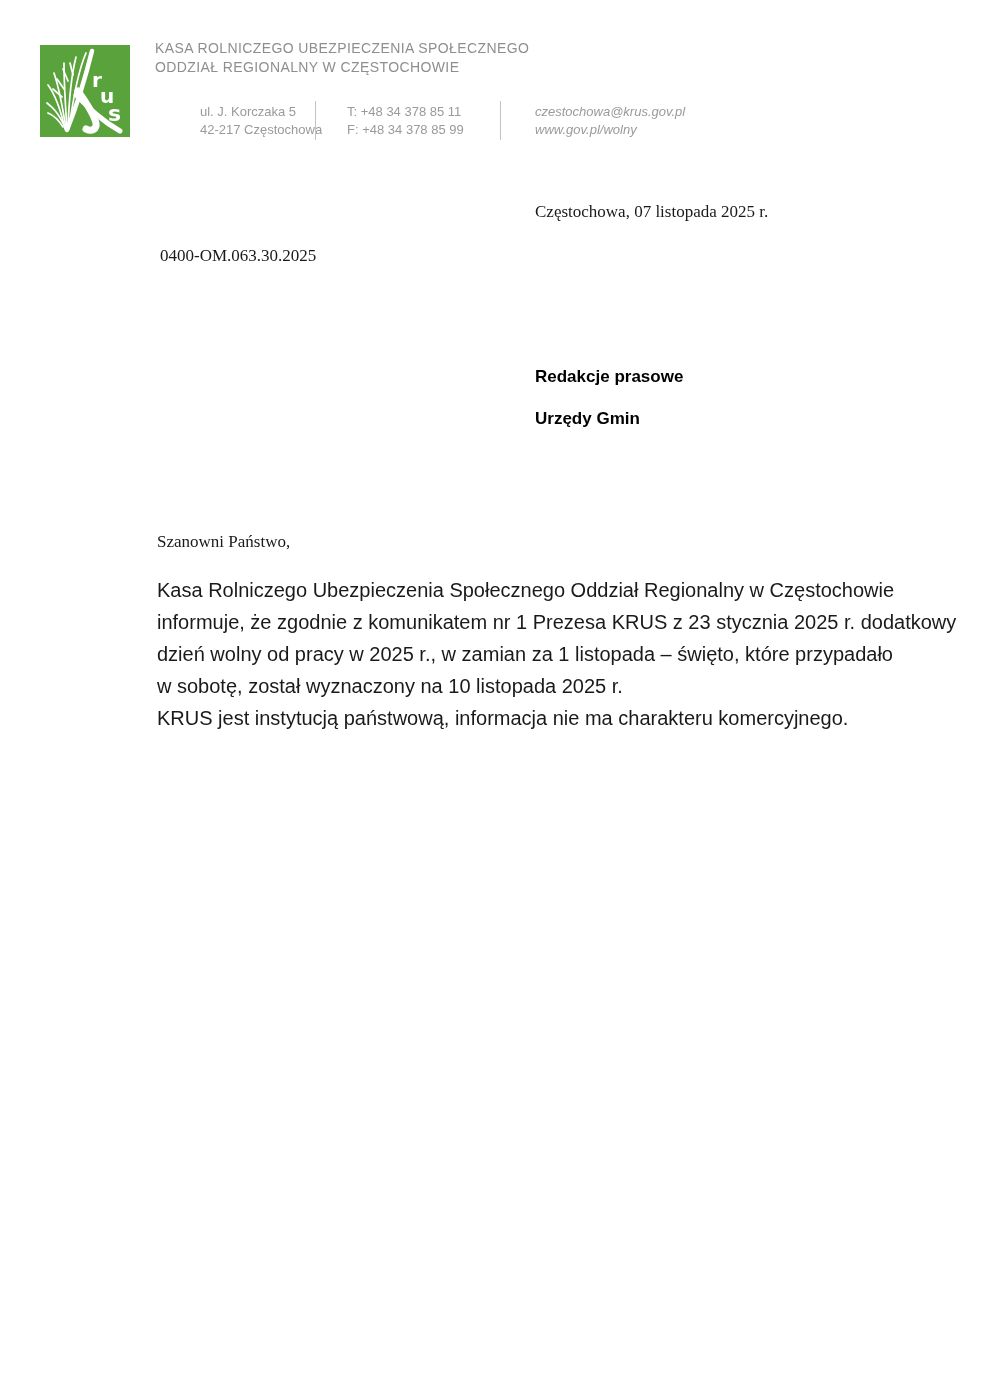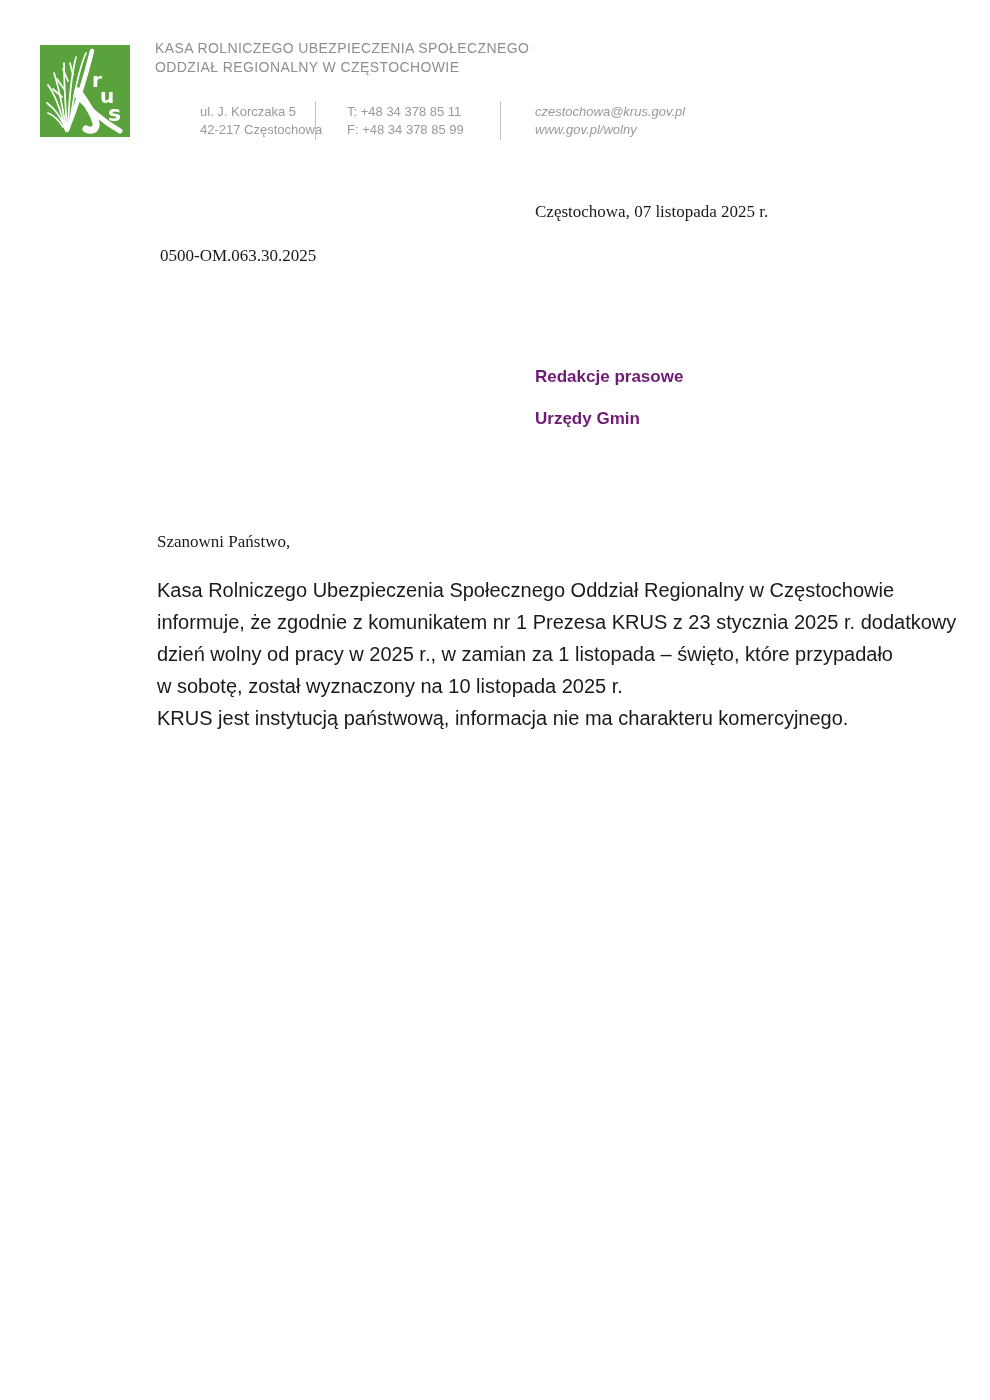--- a/index.html
+++ b/index.html
@@ -62,21 +62,21 @@
     left: 160px; top: 243px;
     line-height: 26px;
     white-space: nowrap;
   }
   .recipients {
     position: absolute;
     left: 535px; top: 366px;
   }
   .recipient-line {
     font-weight: 700;
-    color: #701a75;
+    color: #000000;
     font-size: 17px;
     line-height: 22px;
     margin-bottom: 20px;
     white-space: nowrap;
   }
   .salutation {
     position: absolute;
     left: 157px; top: 529px;
     line-height: 26px;
     white-space: nowrap;
@@ -154,21 +154,21 @@
     </div>
     <div class="v-divider divider-2"></div>
     <div class="contact-col col-web">
       <div>czestochowa@krus.gov.pl</div>
       <div>www.gov.pl/wolny</div>
     </div>
   </div>
 
   <div class="letter-text place-date">Częstochowa, 07 listopada 2025 r.</div>
 
-  <div class="letter-text reference">0500-OM.063.30.2025</div>
+  <div class="letter-text reference">0400-OM.063.30.2025</div>
 
   <div class="recipients">
     <div class="recipient-line">Redakcje prasowe</div>
     <div class="recipient-line">Urzędy Gmin</div>
   </div>
 
   <div class="letter-text salutation">Szanowni Państwo,</div>
 
   <div class="body-block">
     <div class="body-line">Kasa Rolniczego Ubezpieczenia Społecznego Oddział Regionalny w Częstochowie</div>

